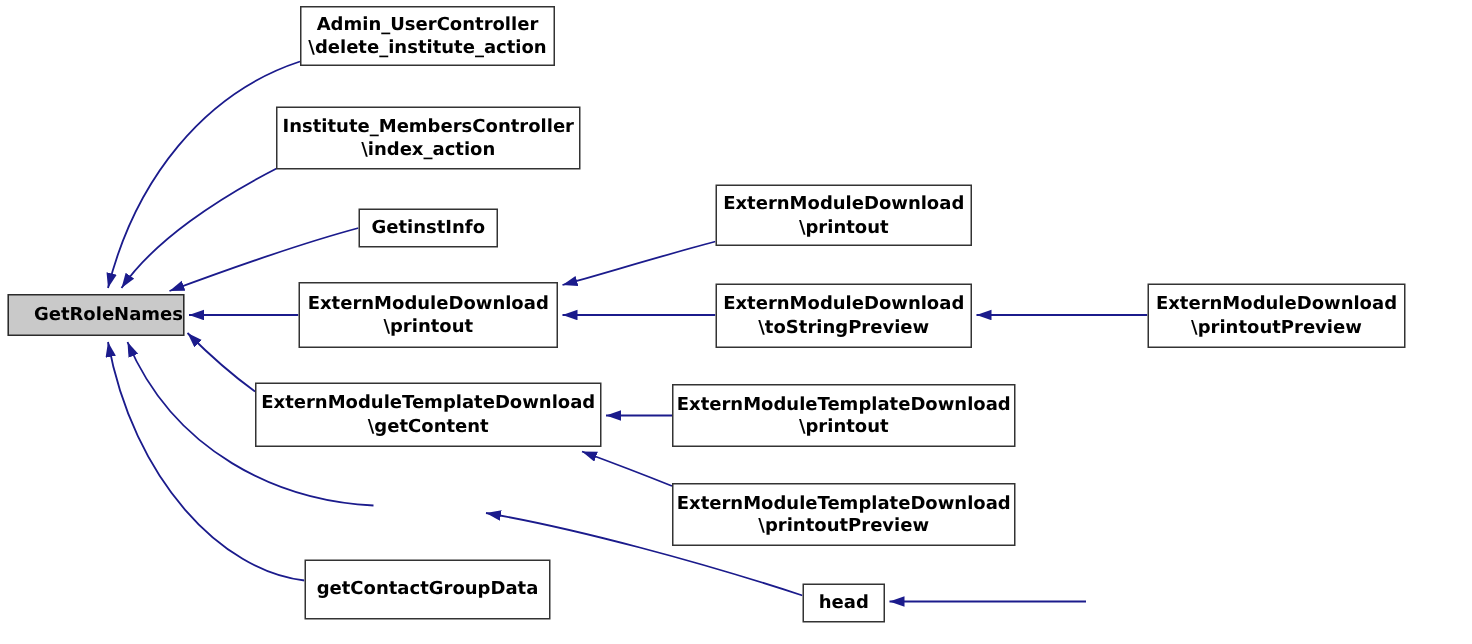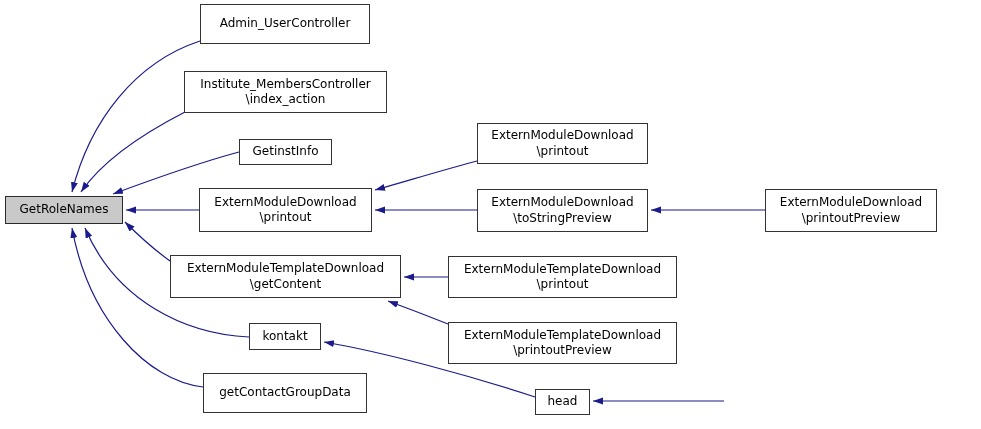--- a/index.html
+++ b/index.html
@@ -30,25 +30,27 @@
     color: var(--text, #000000);
     display: flex;
     flex-direction: column;
     align-items: center;
     justify-content: center;
     text-align: center;
     font-size: 12px;
     line-height: 1.28;
     white-space: nowrap;
     cursor: pointer;
+    font-weight: bold;
   }
   .node.highlight {
     background: var(--hl-fill, #c9c9c9);
     border-color: #2b2b2b;
     cursor: default;
+    align-items: flex-end;
   }
   .node .line { display: block; }
 </style>
 </head>
 <body>
 
 <div id="canvas">
 
   <svg id="edges" viewBox="0 0 981 429" xmlns="http://www.w3.org/2000/svg">
     <defs>
@@ -71,20 +73,21 @@
     <path class="edge" marker-end="url(#arrow)" d="M 535,397 C 468,375 383,352 324,342"></path>
     <path class="edge" marker-end="url(#arrow)" d="M 724,401 L 593,401"></path>
   </svg>
 
   <div class="node highlight" style="left: 5px; top: 196px; width: 118px; height: 28px;">
     <span class="line">GetRoleNames</span>
   </div>
 
   <div class="node" style="left: 200px; top: 4px; width: 170px; height: 40px;">
     <span class="line">Admin_UserController</span>
+    <span class="line">\delete_institute_action</span>
   </div>
 
   <div class="node" style="left: 239px; top: 139px; width: 93px; height: 26px;">
     <span class="line">GetinstInfo</span>
   </div>
 
   <div class="node" style="left: 184px; top: 71px; width: 203px; height: 42px;">
     <span class="line">Institute_MembersController</span>
     <span class="line">\index_action</span>
   </div>
@@ -92,23 +95,20 @@
   <div class="node" style="left: 199px; top: 188px; width: 173px; height: 44px;">
     <span class="line">ExternModuleDownload</span>
     <span class="line">\printout</span>
   </div>
 
   <div class="node" style="left: 170px; top: 255px; width: 231px; height: 43px;">
     <span class="line">ExternModuleTemplateDownload</span>
     <span class="line">\getContent</span>
   </div>
 
-  <div class="node" style="left: 249px; top: 323px; width: 72px; height: 27px;">
-    <span class="line">kontakt</span>
-  </div>
 
   <div class="node" style="left: 203px; top: 373px; width: 164px; height: 40px; align-items: center;">
     <span class="line">getContactGroupData</span>
   </div>
 
   <div class="node" style="left: 477px; top: 123px; width: 171px; height: 41px;">
     <span class="line">ExternModuleDownload</span>
     <span class="line">\printout</span>
   </div>
 

